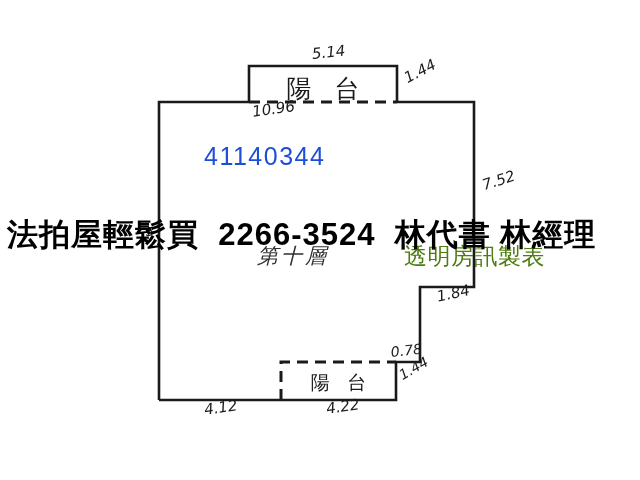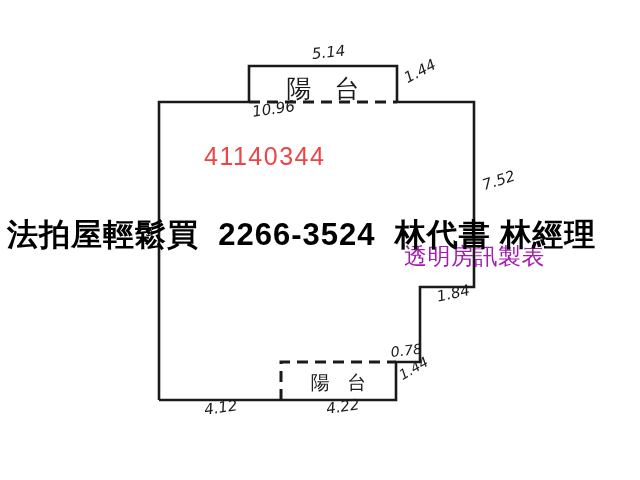--- a/index.html
+++ b/index.html
@@ -1,26 +1,26 @@
 <!DOCTYPE html>
 <html><head>
 <meta charset="utf-8">
 <style>
   html,body{margin:0;padding:0;background:#ffffff;}
   .canvas{position:relative;width:640px;height:480px;background:#ffffff;overflow:hidden;
           font-family:"Liberation Sans",sans-serif;}
   .plan-svg{position:absolute;left:0;top:0;z-index:1;}
-  .txt{position:absolute;white-space:pre;color:#ef4444;z-index:2;}
+  .txt{position:absolute;white-space:pre;color:#1d4ed8;z-index:2;}
   .dim{position:absolute;white-space:pre;color:#1c1c1c;z-index:2;
        font:italic 15px "DejaVu Sans",sans-serif;transform-origin:left top;}
   .reg{left:204px;top:142px;font-size:25px;letter-spacing:1.5px;}
   .case{left:196px;top:169px;font-size:25px;letter-spacing:1px;}
   .floor{left:257px;top:242px;font-size:21px;letter-spacing:3px;color:#2f2f2f;
          font-style:italic;z-index:2;}
-  .publisher{left:404px;top:241px;font-size:23px;letter-spacing:0.5px;color:#a21caf;}
+  .publisher{left:404px;top:241px;font-size:23px;letter-spacing:0.5px;color:#4d7c0f;}
   .balcony-top{left:249px;top:72px;width:148px;text-align:center;font-size:25px;
                word-spacing:16px;color:#1a1a1a;}
   .balcony-bottom{left:281px;top:370px;width:115px;text-align:center;font-size:19px;
                   word-spacing:12px;color:#1a1a1a;}
   .ad{position:absolute;left:7px;top:214px;width:633px;z-index:5;
       font-family:"Liberation Sans",sans-serif;font-weight:bold;font-size:31px;
       letter-spacing:1px;color:#000000;white-space:pre;}
   .obscured{left:146px;top:224px;font-size:13px;z-index:0;}
   .d-514{left:311px;top:45px;transform:rotate(-6deg);}
   .d-144t{left:401px;top:71px;transform:rotate(-28deg);}
@@ -45,20 +45,21 @@
 
     <path d="M249 102 L397 102" fill="none" stroke="#1a1a1a" stroke-width="3" stroke-dasharray="11 7"></path>
 
     <path d="M281 400 L281 362 L396 362" fill="none" stroke="#1a1a1a" stroke-width="3" stroke-dasharray="11 7"></path>
   </svg>
 
   <div class="txt reg">41140344</div>
 
   <div class="txt balcony-top">陽 台</div>
   <div class="txt balcony-bottom">陽 台</div>
+  <div class="txt floor">第十層</div>
   <div class="txt publisher">透明房訊製表</div>
 
   <div class="dim d-514">5.14</div>
   <div class="dim d-144t">1.44</div>
   <div class="dim d-1096">10.96</div>
   <div class="dim d-752">7.52</div>
   <div class="dim d-184">1.84</div>
   <div class="dim d-078">0.78</div>
   <div class="dim d-144b">1.44</div>
   <div class="dim d-422">4.22</div>

